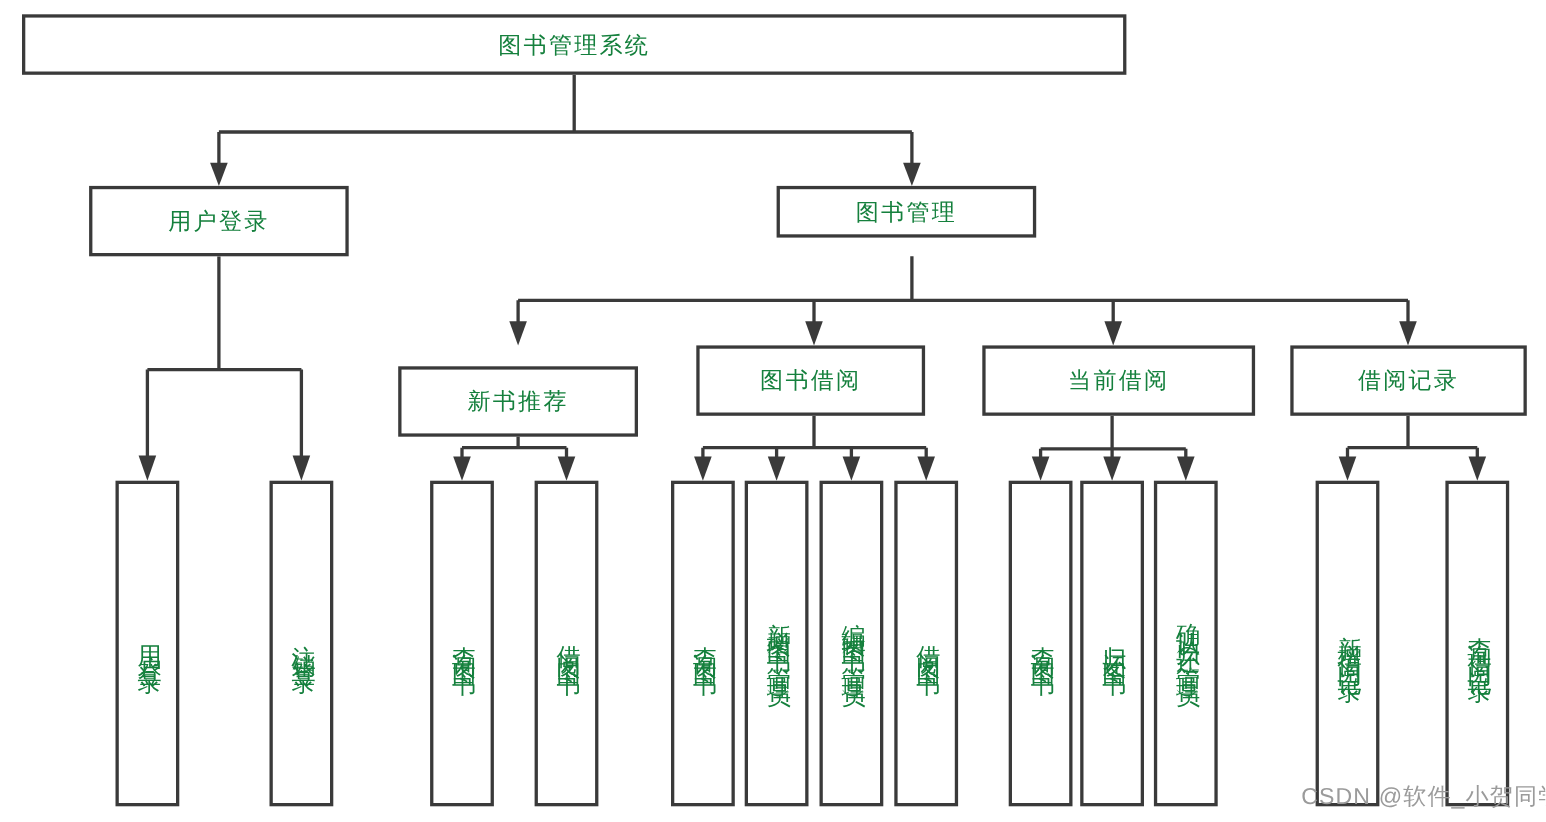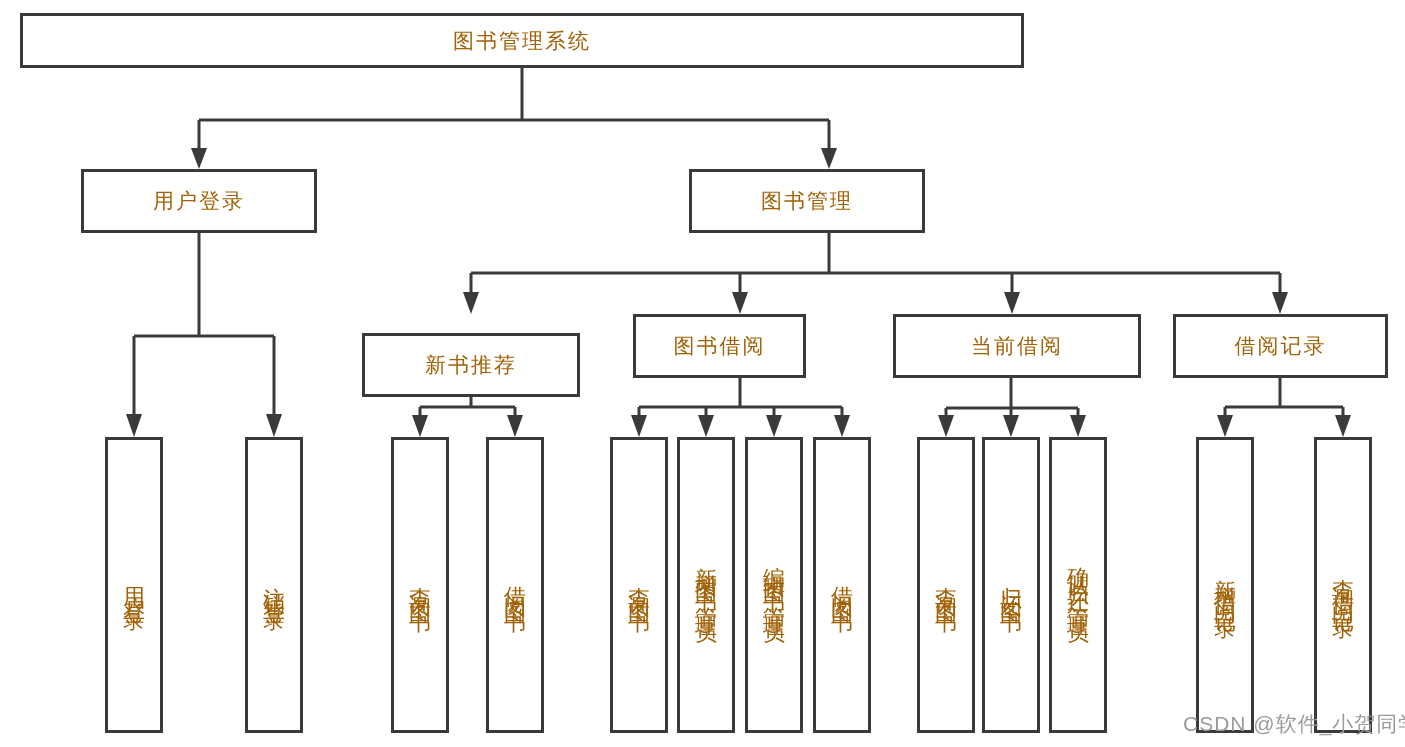--- a/index.html
+++ b/index.html
@@ -28,22 +28,23 @@
     stroke: none;
   }
   .node {
     position: absolute;
     box-sizing: border-box;
     border: 3px solid #3a3a3a;
     background: #ffffff;
     display: flex;
     align-items: center;
     justify-content: center;
-    color: #a16207;
+    color: #15803d;
     z-index: 2;
+    font-family: Liberation Mono, monospace;
   }
   .node.h .label {
     font-size: 21px;
     letter-spacing: 2px;
     white-space: nowrap;
   }
   .node.v .label {
     writing-mode: vertical-rl;
     text-orientation: mixed;
     font-size: 22px;
@@ -109,28 +110,28 @@
     </g>
   </svg>
 
   <div class="node h" style="left:20px; top:13px; width:1004px; height:55px;">
     <span class="label">图书管理系统</span>
   </div>
 
   <div class="node h" style="left:81px; top:169px; width:236px; height:64px;">
     <span class="label">用户登录</span>
   </div>
-  <div class="node h" style="left:689px; top:169px; width:236px; height:64px;">
+  <div class="node h" style="left:706px; top:169px; width:236px; height:47px;">
     <span class="label">图书管理</span>
   </div>
 
   <div class="node h" style="left:362px; top:314px; width:218px; height:64px;margin-top:19px;">
     <span class="label">新书推荐</span>
   </div>
-  <div class="node h" style="left:633px; top:314px; width:173px; height:64px;">
+  <div class="node h" style="left:633px; top:314px; width:208px; height:64px;">
     <span class="label">图书借阅</span>
   </div>
   <div class="node h" style="left:893px; top:314px; width:248px; height:64px;">
     <span class="label">当前借阅</span>
   </div>
   <div class="node h" style="left:1173px; top:314px; width:215px; height:64px;">
     <span class="label">借阅记录</span>
   </div>
 
   <div class="node v" style="left:105px; top:437px; width:58px; height:296px;">

